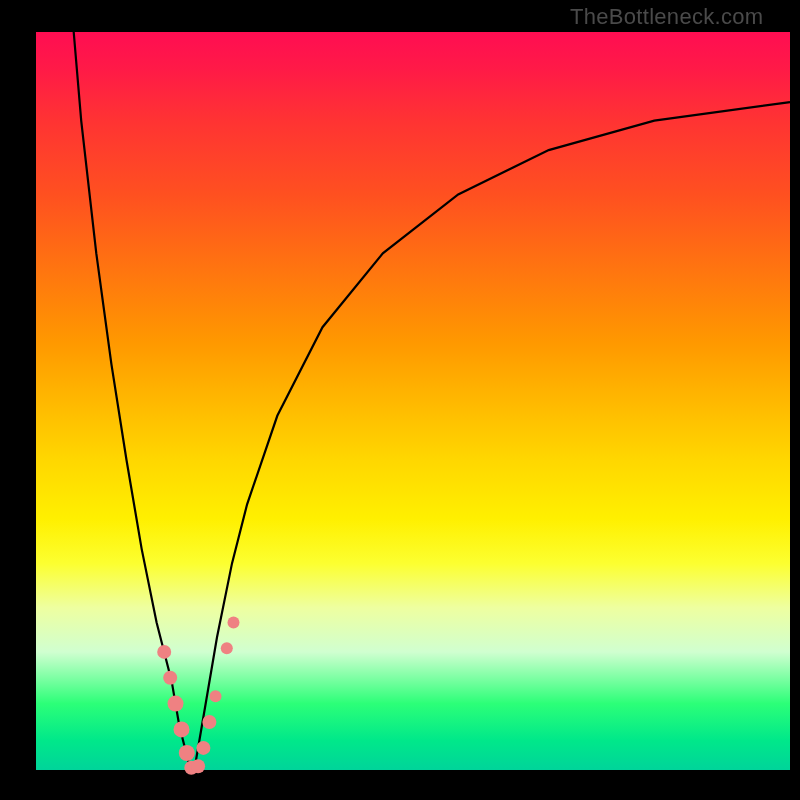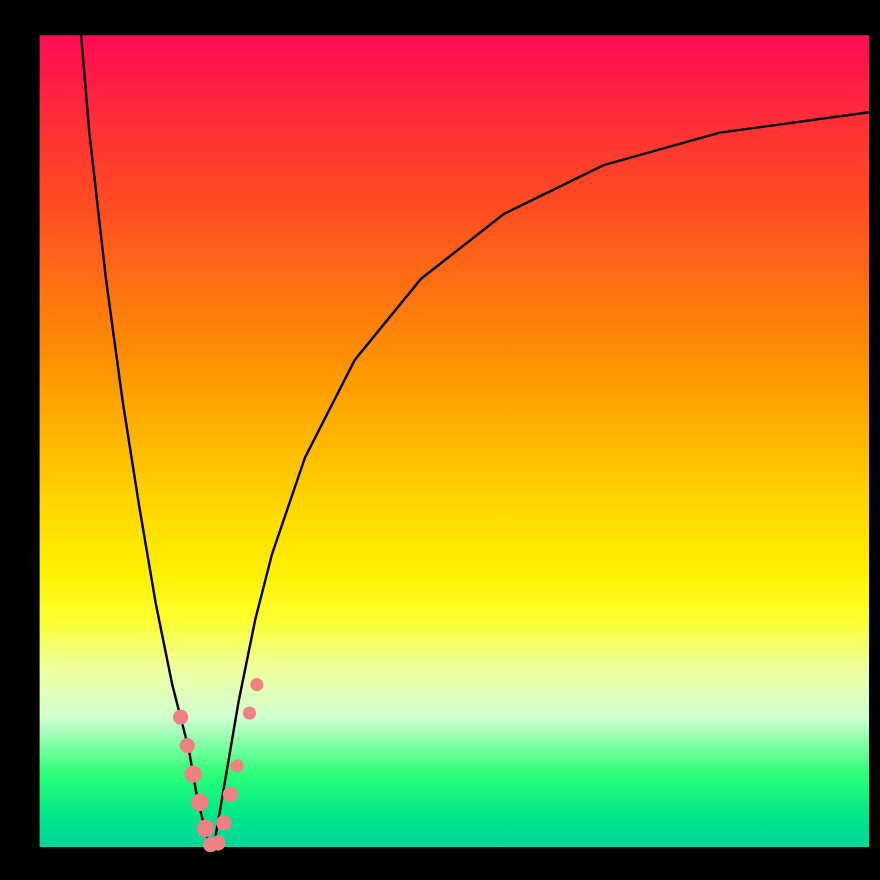--- a/index.html
+++ b/index.html
@@ -76,13 +76,14 @@
         <circle cx="191.3" cy="767.8" r="7" class="bead" fill="#ef8182"></circle>
         <circle cx="198.1" cy="766.3" r="7" class="bead" fill="#ef8182"></circle>
         <circle cx="203.4" cy="747.9" r="7" class="bead" fill="#ef8182"></circle>
         <circle cx="209.4" cy="722.0" r="7" class="bead" fill="#ef8182"></circle>
         <circle cx="215.5" cy="696.2" r="6" class="bead" fill="#ef8182"></circle>
         <circle cx="226.8" cy="648.2" r="6" class="bead" fill="#ef8182"></circle>
         <circle cx="233.5" cy="622.4" r="6" class="bead" fill="#ef8182"></circle>
       </g>
   </svg>
 
+  <div class="watermark" id="wm" style="left: 570px; top: 4px;">TheBottleneck.com</div>
 </div>
 
 </body></html>

